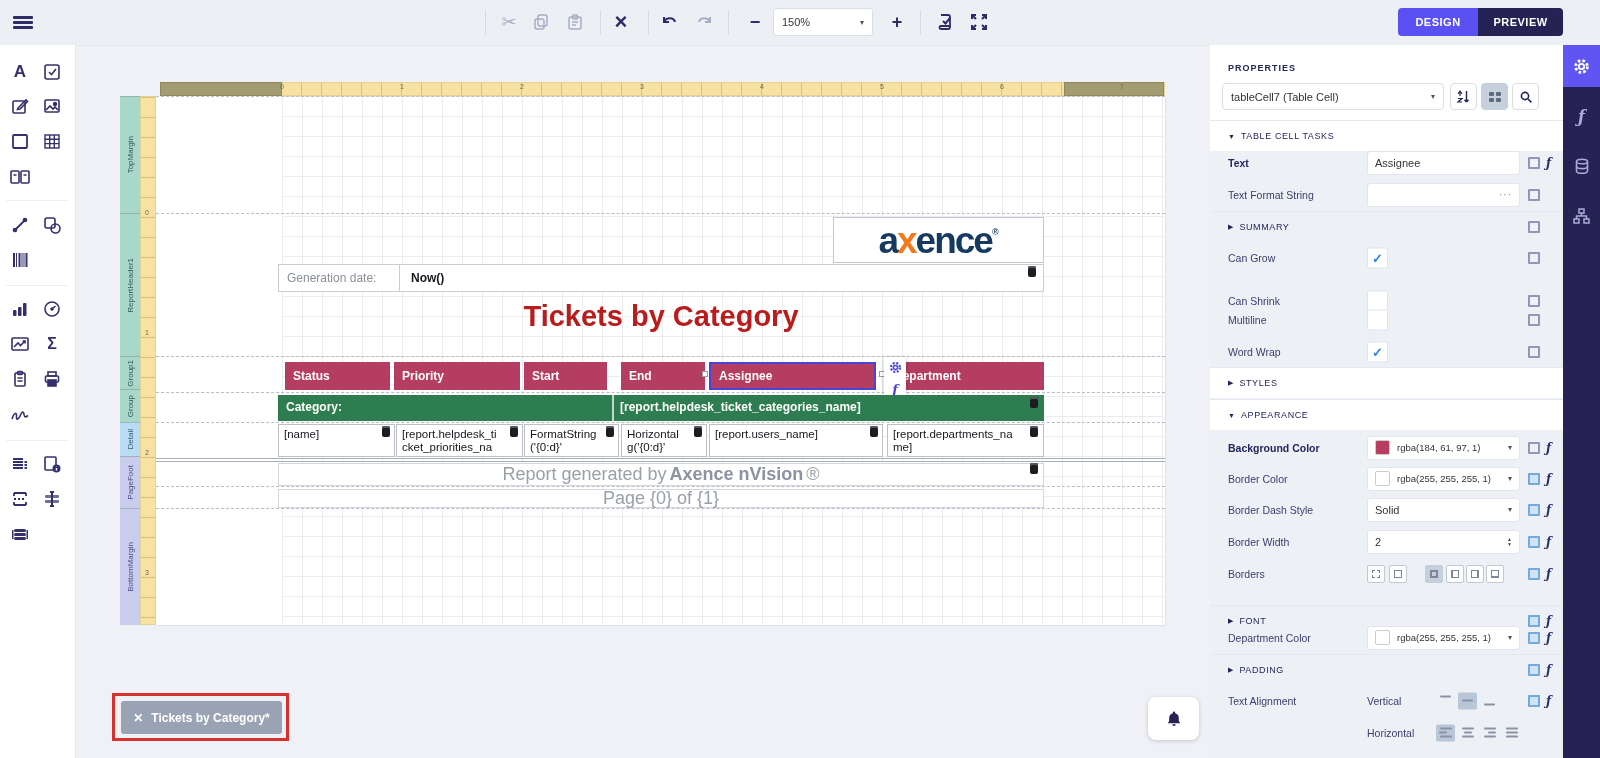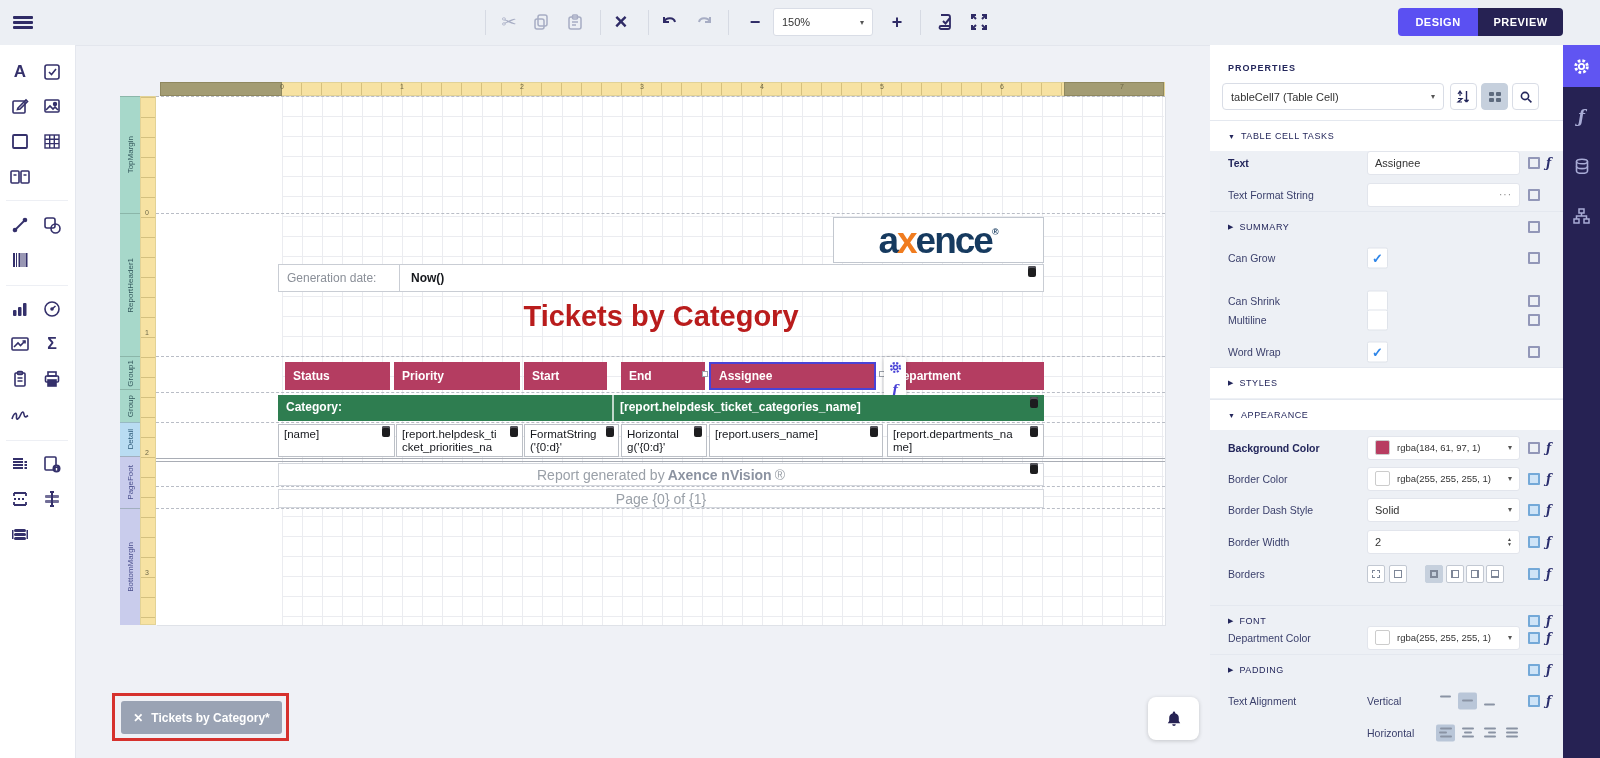--- a/index.html
+++ b/index.html
@@ -68,21 +68,21 @@
   .greenrow{position:absolute;left:278px;top:395px;width:766px;height:26px;background:#2E7D50;color:#fff;}
   .gcl{position:absolute;left:8px;top:5px;font-size:12px;font-weight:bold;}
   .gcv{position:absolute;left:342px;top:5px;font-size:12px;font-weight:bold;}
   .gdiv{position:absolute;left:334px;top:0;width:2px;height:26px;background:#fff;opacity:.7;}
 
   .dcell{position:absolute;top:424px;height:33px;background:#fff;border:1px solid #BCC0C7;box-sizing:border-box;
          font-size:11.5px;color:#16181D;line-height:13px;padding:3px 5px;overflow:hidden;white-space:pre-line;}
   .dataicon{position:absolute;width:8px;height:11px;background:#1D1D1F;border-radius:2px;box-shadow:inset 0 2px 0 #55555C;}
 
   .footbox{position:absolute;left:278px;width:766px;border:1px solid #D4D7DD;box-sizing:border-box;text-align:center;
-           font-size:14px;color:#9AA0A8;display:flex;align-items:center;justify-content:center;background:#fff;}
+           font-size:18px;color:#9AA0A8;display:flex;align-items:center;justify-content:center;background:#fff;}
   .footbox b{color:#8C93A1;margin:0 3px;}
 
   .doctab-outline{position:absolute;left:112px;top:693px;width:177px;height:48px;border:3px solid #D6312D;box-sizing:border-box;}
   .doctab{position:absolute;left:121px;top:701px;width:161px;height:33px;background:#9AA3B4;border-radius:3px;color:#fff;
           font-size:12px;font-weight:bold;display:flex;align-items:center;justify-content:center;gap:8px;cursor:pointer;}
   .bellbox{position:absolute;left:1148px;top:697px;width:51px;height:43px;background:#fff;border-radius:8px;
            box-shadow:0 1px 4px rgba(0,0,0,.18);display:flex;align-items:center;justify-content:center;cursor:pointer;}
 
   
   .props{position:absolute;left:1210px;top:45px;width:353px;height:713px;background:#EDF0F5;}

